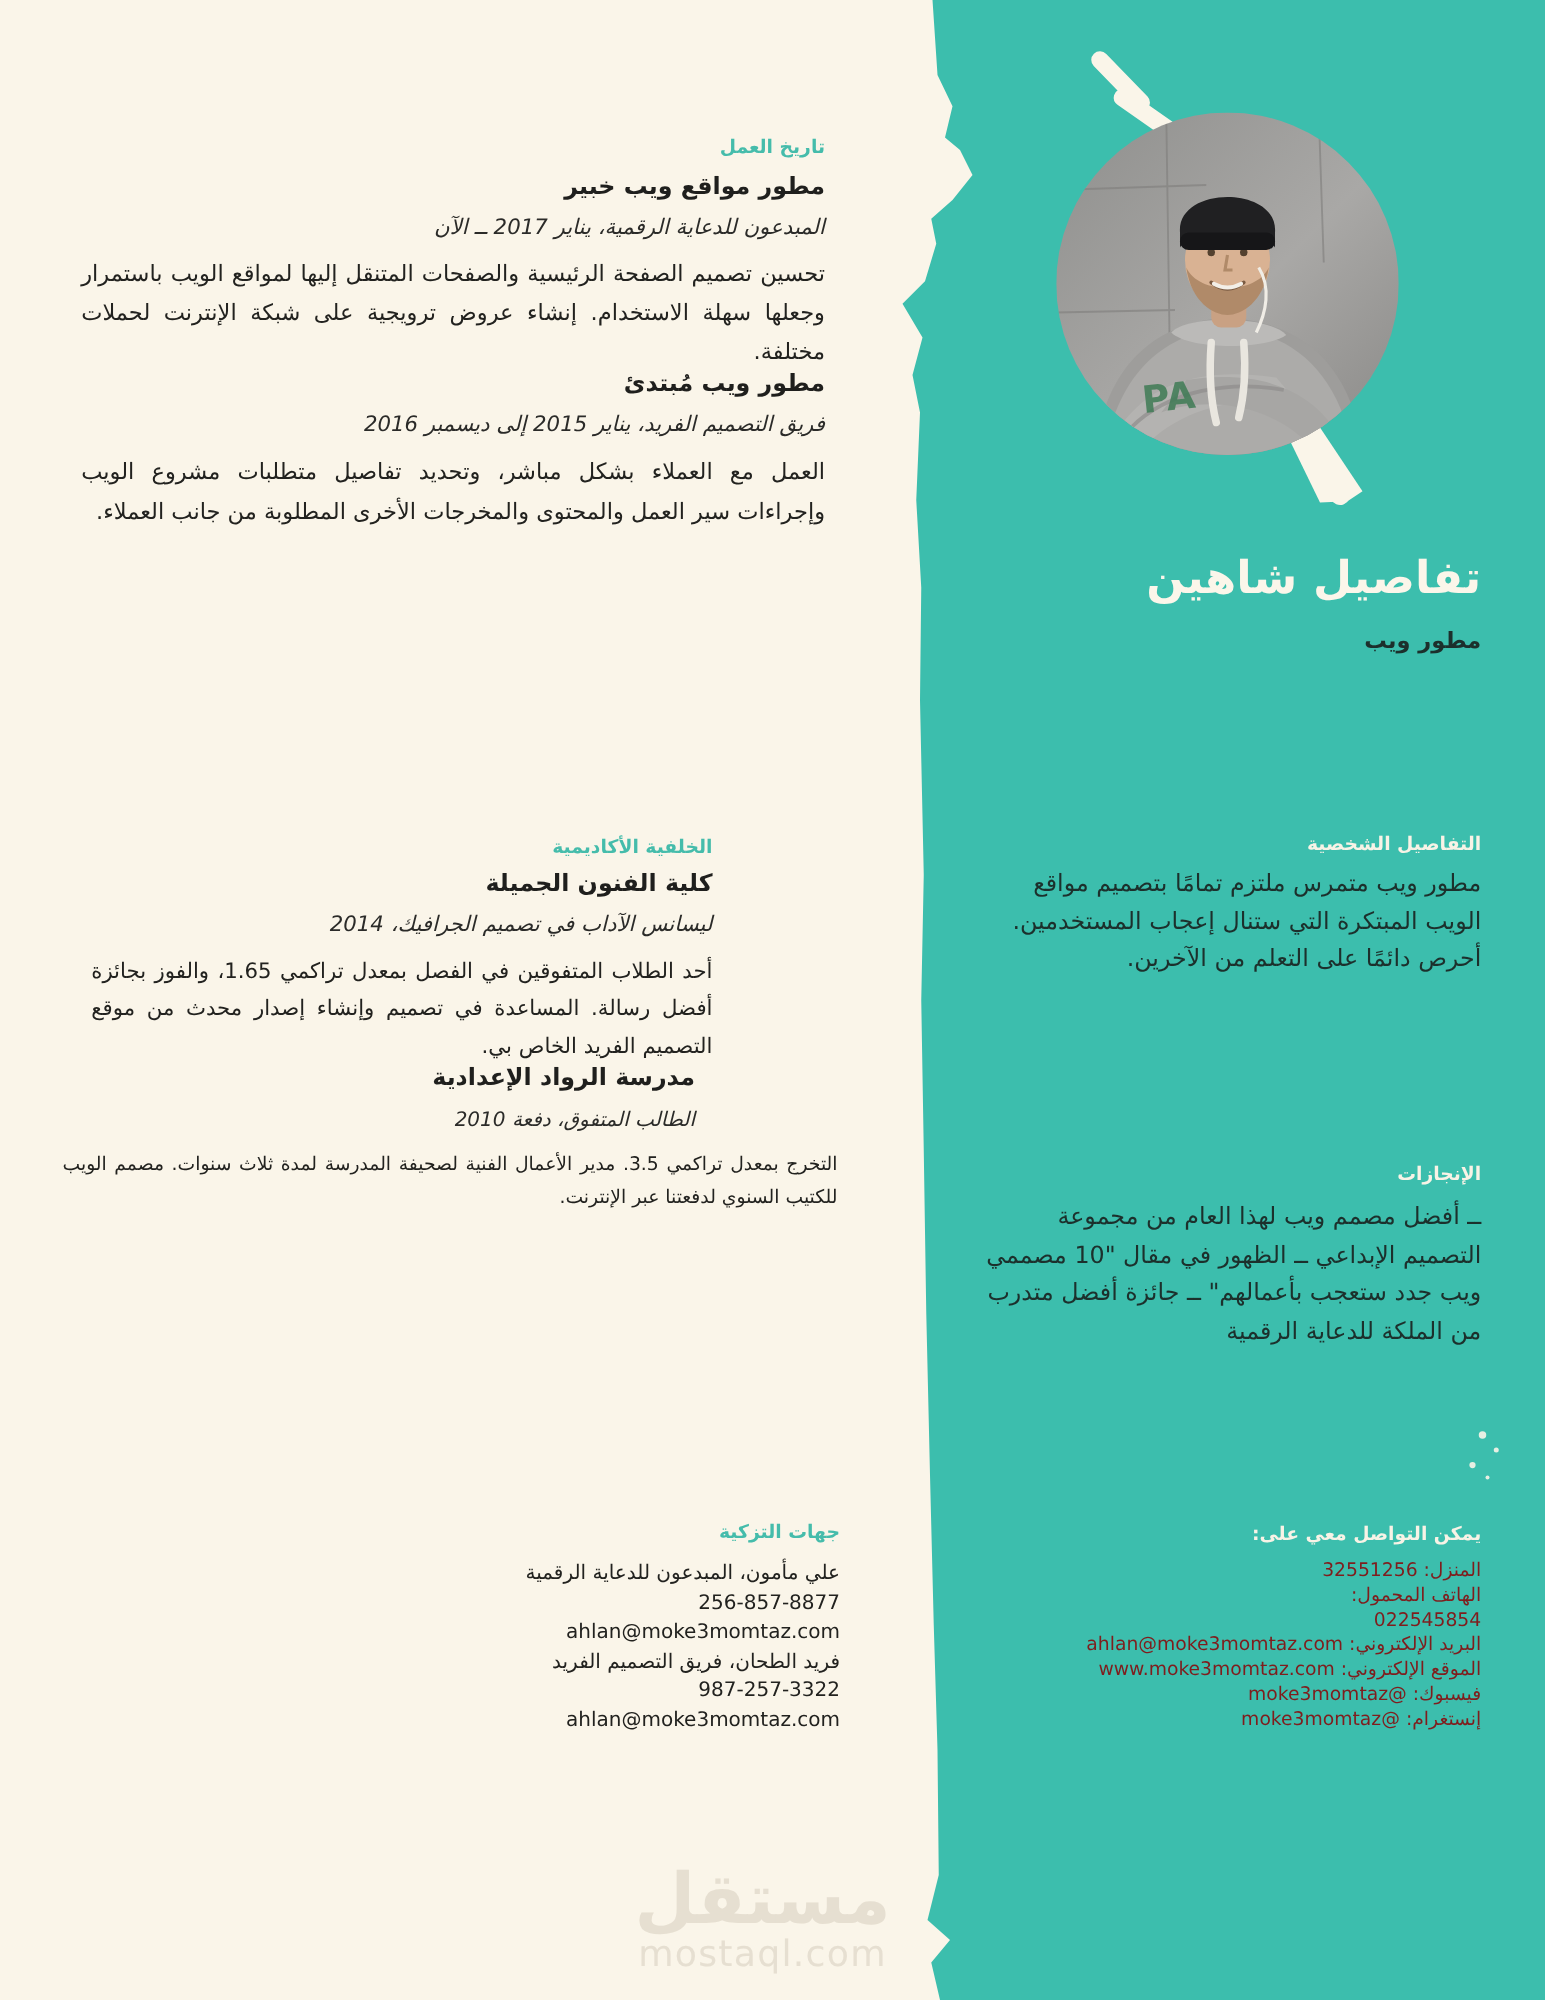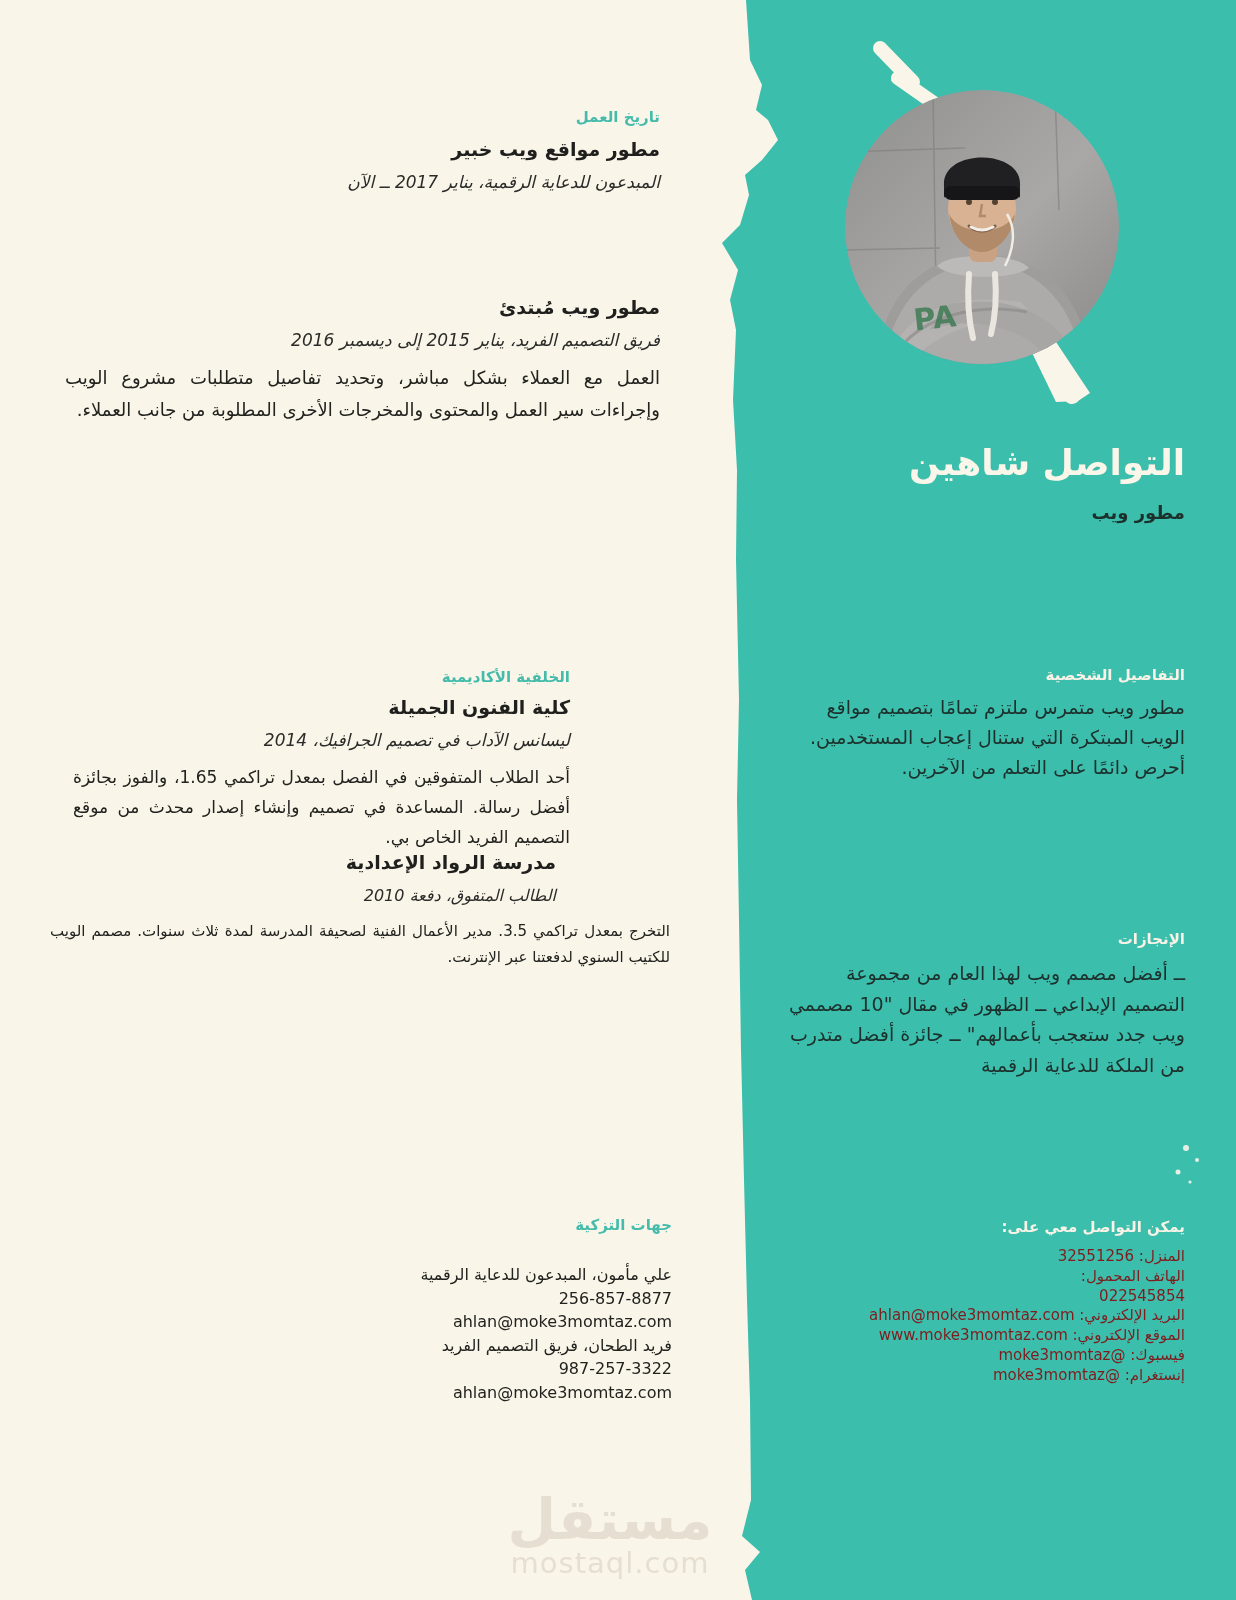--- a/index.html
+++ b/index.html
@@ -103,46 +103,47 @@
 
         <path d="M162,124 C172,140 168,160 160,176" fill="none" stroke="#F0EDE6" stroke-width="2.5"></path>
       </g>
     </svg>
   </div>
 
   <div class="layer sec-header" style="top:108px;right:576px;">تاريخ العمل</div>
 
   <div class="layer item-title" style="top:138px;right:576px;">مطور مواقع ويب خبير</div>
   <div class="layer item-meta" style="top:172px;right:576px;">المبدعون للدعاية الرقمية، يناير 2017 ــ الآن</div>
+  <div class="layer item-desc" style="top:204px;right:576px;width:595px;">تحسين تصميم الصفحة الرئيسية والصفحات المتنقل إليها لمواقع الويب باستمرار وجعلها سهلة الاستخدام. إنشاء عروض ترويجية على شبكة الإنترنت لحملات مختلفة.</div>
 
   <div class="layer item-title" style="top:296px;right:576px;">مطور ويب مُبتدئ</div>
   <div class="layer item-meta" style="top:330px;right:576px;">فريق التصميم الفريد، يناير 2015 إلى ديسمبر 2016</div>
   <div class="layer item-desc" style="top:362px;right:576px;width:595px;line-height:32px;">العمل مع العملاء بشكل مباشر، وتحديد تفاصيل متطلبات مشروع الويب وإجراءات سير العمل والمحتوى والمخرجات الأخرى المطلوبة من جانب العملاء.</div>
 
   <div class="layer sec-header" style="top:668px;right:666px;">الخلفية الأكاديمية</div>
 
   <div class="layer item-title" style="top:696px;right:666px;">كلية الفنون الجميلة</div>
   <div class="layer item-meta" style="top:730px;right:666px;">ليسانس الآداب في تصميم الجرافيك، 2014</div>
   <div class="layer item-desc" style="top:762px;right:666px;width:497px;font-size:17px;line-height:30px;">أحد الطلاب المتفوقين في الفصل بمعدل تراكمي 1.65، والفوز بجائزة أفضل رسالة. المساعدة في تصميم وإنشاء إصدار محدث من موقع التصميم الفريد الخاص بي.</div>
 
   <div class="layer item-title" style="top:851px;right:680px;">مدرسة الرواد الإعدادية</div>
   <div class="layer item-meta" style="top:886px;right:680px;font-size:16px;">الطالب المتفوق، دفعة 2010</div>
   <div class="layer item-desc" style="top:918px;right:566px;width:620px;font-size:15px;line-height:26px;">التخرج بمعدل تراكمي 3.5. مدير الأعمال الفنية لصحيفة المدرسة لمدة ثلاث سنوات. مصمم الويب للكتيب السنوي لدفعتنا عبر الإنترنت.</div>
 
   <div class="layer sec-header" style="top:1216px;right:564px;">جهات التزكية</div>
-  <div class="layer right-align" style="top:1246px;right:564px;width:420px;margin-top:17px;">
+  <div class="layer right-align" style="top:1246px;right:564px;width:420px;">
     <div class="ref-line">علي مأمون، المبدعون للدعاية الرقمية</div>
     <div class="ref-line">256-857-8877</div>
     <div class="ref-line">ahlan@moke3momtaz.com</div>
     <div class="ref-line">فريد الطحان، فريق التصميم الفريد</div>
     <div class="ref-line">987-257-3322</div>
     <div class="ref-line">ahlan@moke3momtaz.com</div>
   </div>
 
-  <div class="layer name-title" style="top:442px;right:51px;">التواصل شاهين</div>
+  <div class="layer name-title" style="top:442px;right:51px;">تفاصيل شاهين</div>
   <div class="layer name-sub" style="top:502px;right:51px;">مطور ويب</div>
 
   <div class="layer sec-header-light" style="top:666px;right:51px;">التفاصيل الشخصية</div>
   <div class="layer teal-body" style="top:692px;right:51px;width:400px;">مطور ويب متمرس ملتزم تمامًا بتصميم مواقع الويب المبتكرة التي ستنال إعجاب المستخدمين. أحرص دائمًا على التعلم من الآخرين.</div>
 
   <div class="layer sec-header-light" style="top:930px;right:51px;">الإنجازات</div>
   <div class="layer teal-body" style="top:958px;right:51px;width:400px;line-height:30.5px;">ــ أفضل مصمم ويب لهذا العام من مجموعة التصميم الإبداعي ــ الظهور في مقال "10 مصممي ويب جدد ستعجب بأعمالهم" ــ جائزة أفضل متدرب من الملكة للدعاية الرقمية</div>
 
   <div class="layer sec-header-light" style="top:1218px;right:51px;">يمكن التواصل معي على:</div>
   <div class="layer right-align" style="top:1247px;right:51px;width:360px;">

